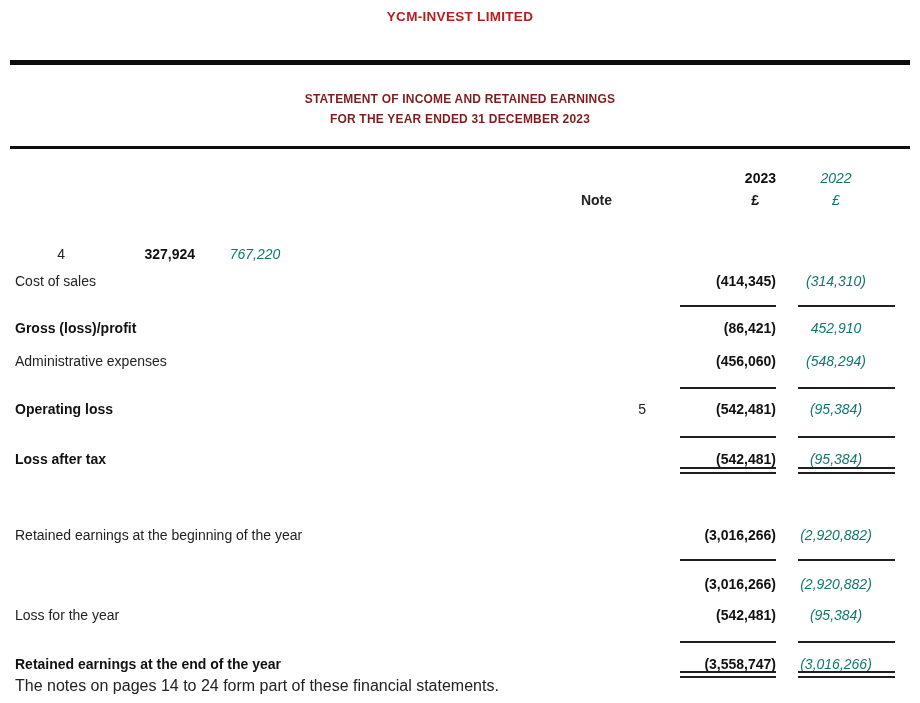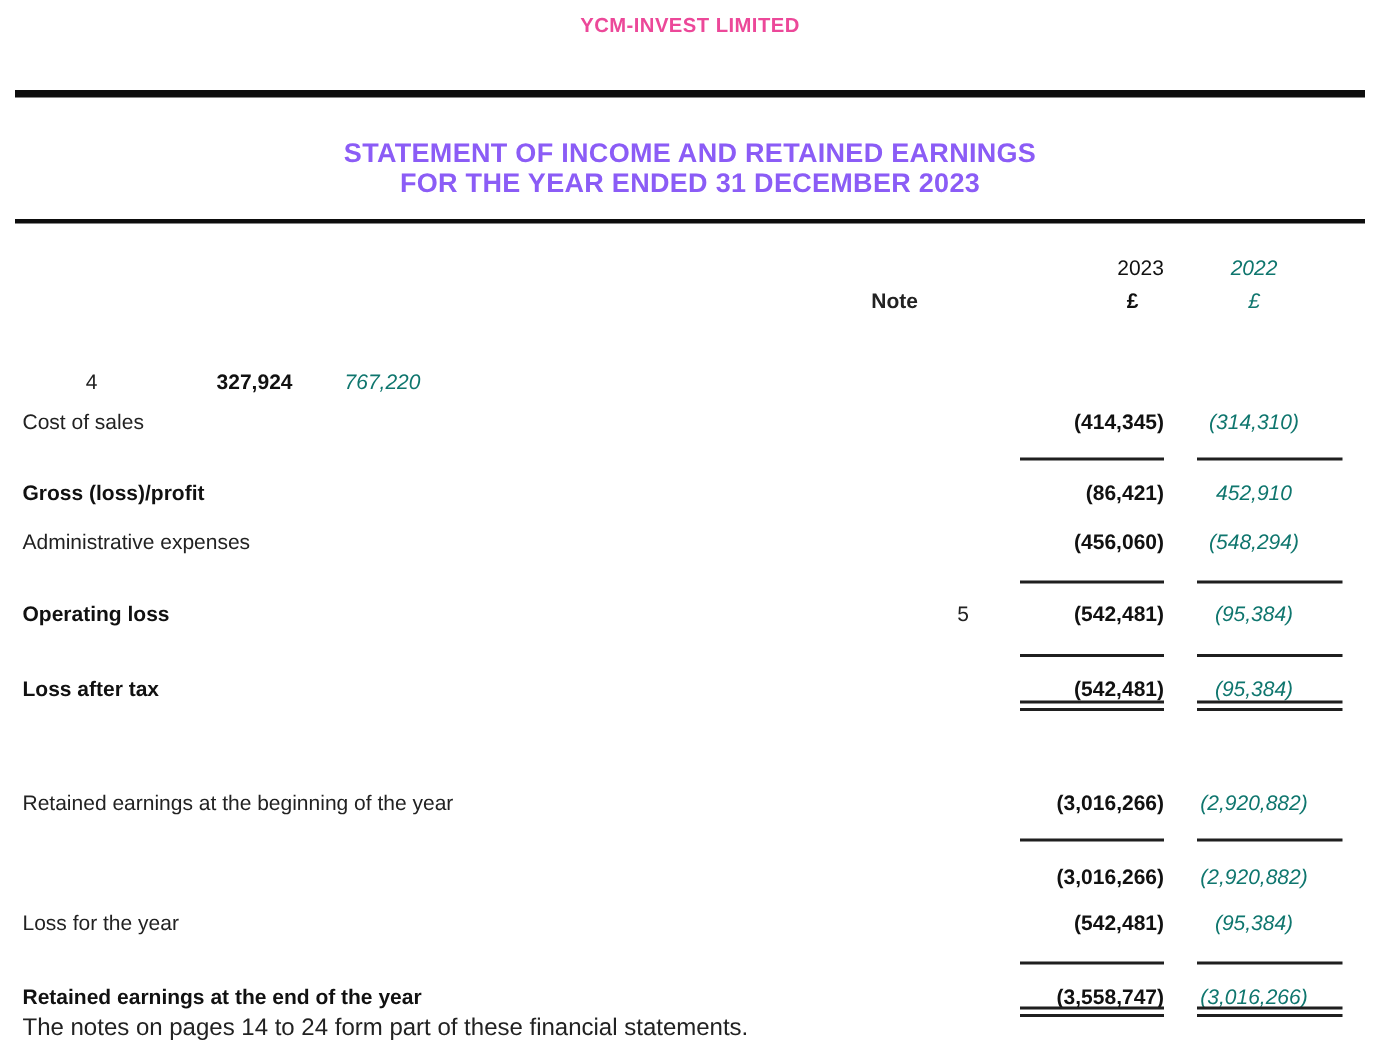--- a/index.html
+++ b/index.html
@@ -18,39 +18,39 @@
   }
   .company {
     position: absolute;
     top: 9px;
     left: 0;
     width: 100%;
     text-align: center;
     font-size: 13.5px;
     font-weight: bold;
     letter-spacing: 0.3px;
-    color: #ec4899;
+    color: #b91c1c;
   }
   .rule-full {
     position: absolute;
     left: 10px;
     right: 10px;
     background: #0d0d0d;
   }
   .rule-thick { top: 60px; height: 5px; }
   .rule-thin  { top: 146px; height: 3px; }
   .doc-title {
     position: absolute;
     left: 0;
     width: 100%;
     text-align: center;
-    font-size: 18px;
+    font-size: 12px;
     font-weight: bold;
     letter-spacing: 0.2px;
-    color: #8b5cf6;
+    color: #7f1d1d;
   }
   .doc-title.line1 { top: 92px; }
   .doc-title.line2 { top: 112px; }
 
   .row {
     position: absolute;
     left: 15px;
     width: 881px;
     display: flex;
     align-items: baseline;
@@ -71,21 +71,21 @@
     text-align: right;
     font-weight: bold;
     color: #111;
   }
   .c22 {
     width: 120px;
     text-align: center;
     font-style: italic;
     color: #0f766e;
   }
-  .hdr-year-23 { font-weight: normal; font-style: normal; }
+  .hdr-year-23 { font-weight: bold; font-style: normal; }
   .hdr-year-22 { font-weight: normal; font-style: italic; }
   .hdr-note { font-weight: bold; }
 
   
   .row-hdr1      { top: 170px; }
   .row-hdr2      { top: 192px; gap: 17px; }
   .row-turnover  { top: 246px; }
   .row-cos       { top: 273px; }
   .row-gross     { top: 320px; }
   .row-admin     { top: 353px; }

